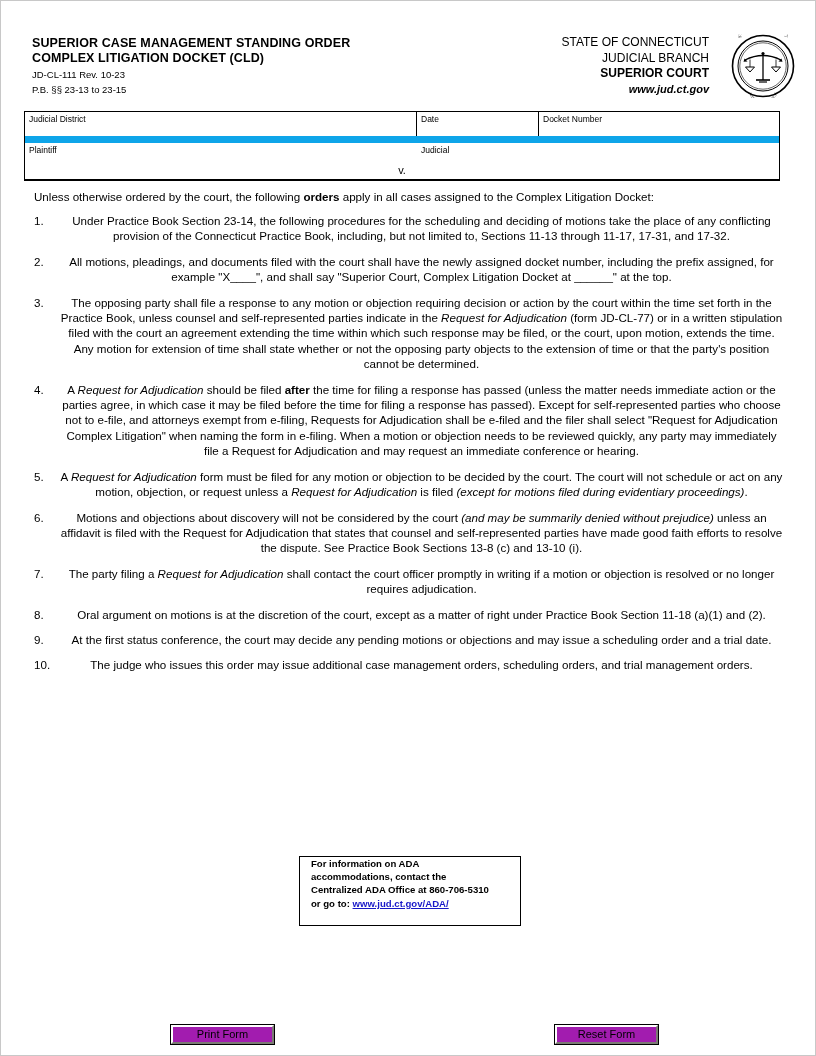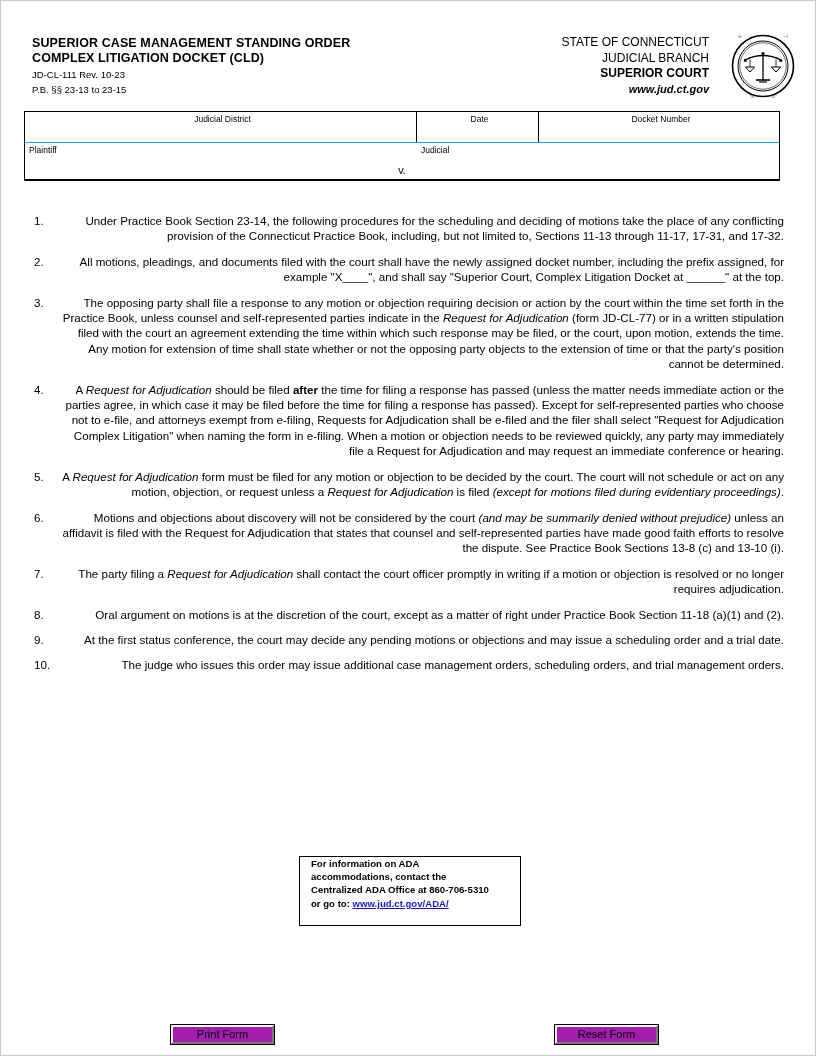--- a/index.html
+++ b/index.html
@@ -80,22 +80,21 @@
     border-left: 1px solid #000;
     border-right: 1px solid #000;
     box-sizing: border-box;
   }
   .cap-row {
     display: flex;
     box-sizing: border-box;
   }
   .cap-row-1 {
     height: 31px;
-    border-bottom: 1px solid #0ea5e9;
-    text-align: center;
+    border-bottom: 7px solid #0ea5e9;
   }
   .cap-row-2 {
     height: 38px;
     border-bottom: 2px solid #000;
     position: relative;
   }
   .cap-cell {
     position: relative;
     box-sizing: border-box;
     padding: 2px 0 0 4px;
@@ -146,21 +145,21 @@
     line-height: 15.4px;
     margin-bottom: 10px;
   }
   .order-num {
     width: 25px;
     flex: 0 0 25px;
     text-align: left;
   }
   .order-text {
     flex: 1 1 auto;
-    text-align: right;
+    text-align: center;
   }
   .order-text i { font-style: italic; }
   .order-text b { font-weight: bold; }
 
   
   .ada-box {
     position: absolute;
     left: 298px;
     top: 855px;
     width: 222px;
@@ -268,20 +267,23 @@
         <div class="cap-value"></div>
       </div>
       <div class="cap-cell c-def">
         <div class="cap-label">Judicial</div>
         <div class="cap-value"></div>
       </div>
       <div class="vs">v.</div>
     </div>
   </div>
 
+  <div class="intro">
+    <span>Unless otherwise ordered by the court, the following </span><b>orders</b><span> apply in all cases assigned to the Complex Litigation Docket:</span>
+  </div>
 
   <div class="orders" id="orders-list">
       <div class="order-item">
         <div class="order-num">1.</div>
         <div class="order-text">Under Practice Book Section 23-14, the following procedures for the scheduling and deciding of motions take the place of any conflicting provision of the Connecticut Practice Book, including, but not limited to, Sections 11-13 through 11-17, 17-31, and 17-32.</div>
       </div>
       <div class="order-item">
         <div class="order-num">2.</div>
         <div class="order-text">All motions, pleadings, and documents filed with the court shall have the newly assigned docket number, including the prefix assigned, for example "X____", and shall say "Superior Court, Complex Litigation Docket at ______" at the top.</div>
       </div>

